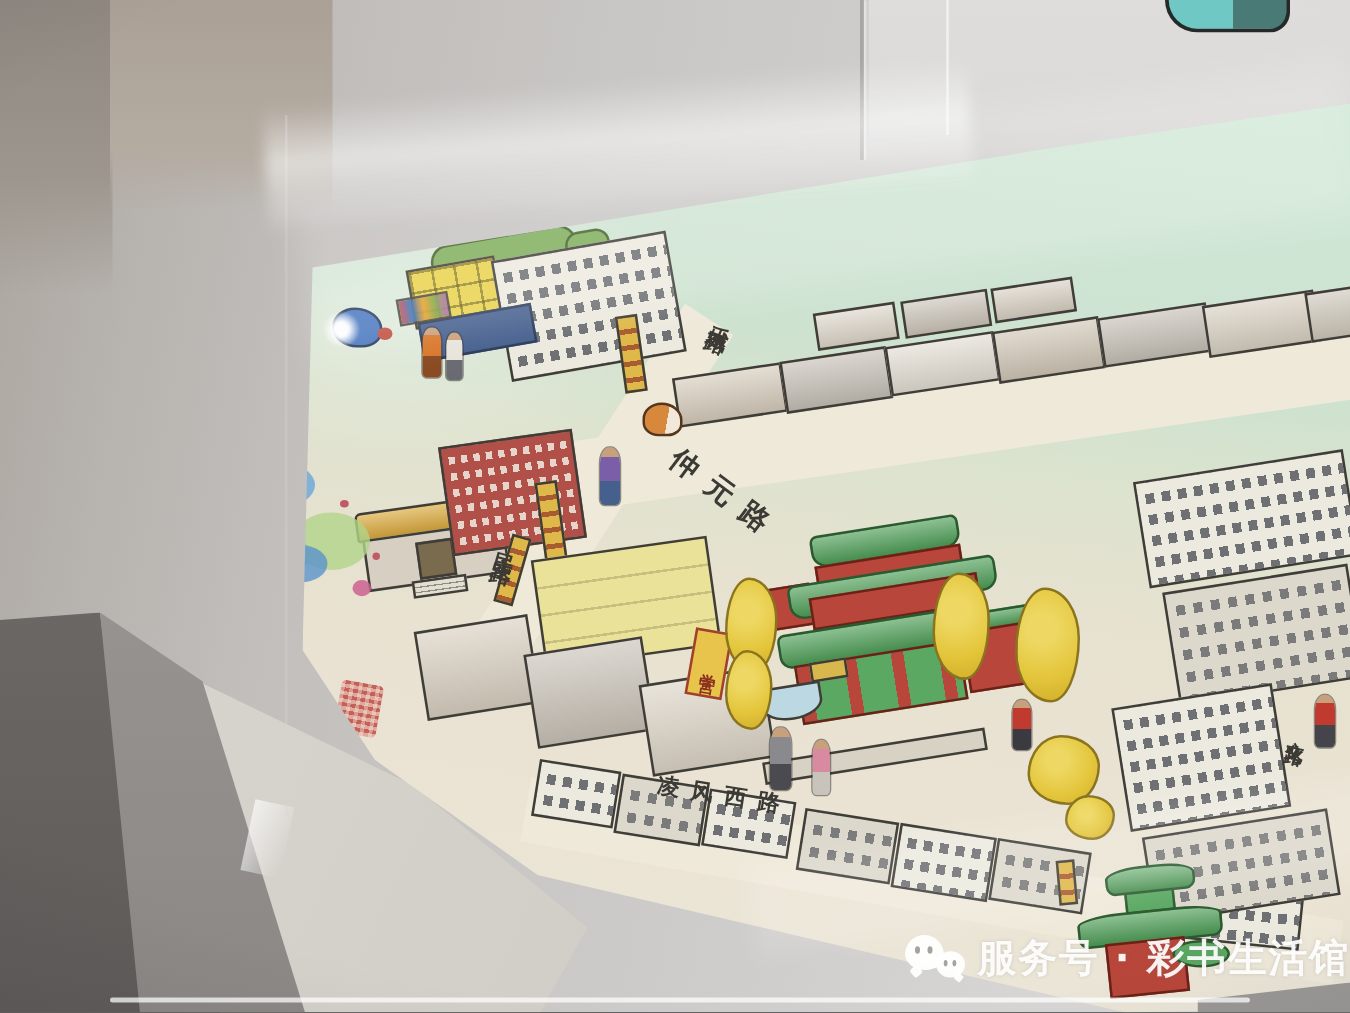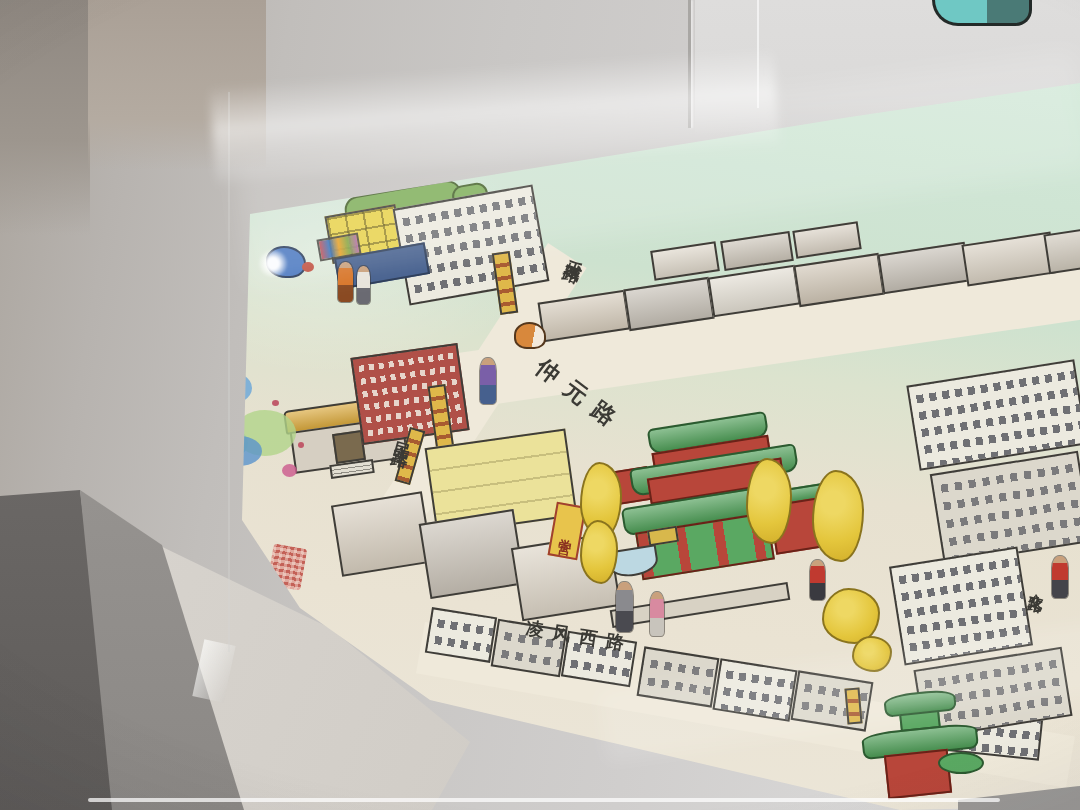--- a/index.html
+++ b/index.html
@@ -228,15 +228,30 @@
   <div class="abs floor-br"></div>
   <div class="abs acrylic-foot"></div>
 
   <div class="abs left-vline"></div>
   <div class="abs glare-band"></div>
   <div class="abs glare-haze"></div>
   <div class="abs glare-bottom"></div>
   <div class="abs glare-dot"></div>
   <div class="abs vignette"></div>
 
+  <div class="abs wm">
+    <div class="wm-icon">
+      <div class="wm-b wm-b1">
+        <div class="wm-eye" style="left:8px;top:9px;width:4px;height:6px;"></div>
+        <div class="wm-eye" style="left:18px;top:9px;width:4px;height:6px;"></div>
+      </div>
+      <div class="wm-b wm-t1"></div>
+      <div class="wm-b wm-b2">
+        <div class="wm-eye" style="left:6px;top:7px;width:3px;height:5px;"></div>
+        <div class="wm-eye" style="left:13px;top:7px;width:3px;height:5px;"></div>
+      </div>
+      <div class="wm-b wm-t2"></div>
+    </div>
+    <div class="wm-text">服务号 · 彩书生活馆</div>
+  </div>
   <div class="abs wm-line"></div>
 
 </div>
 
 </body></html>

